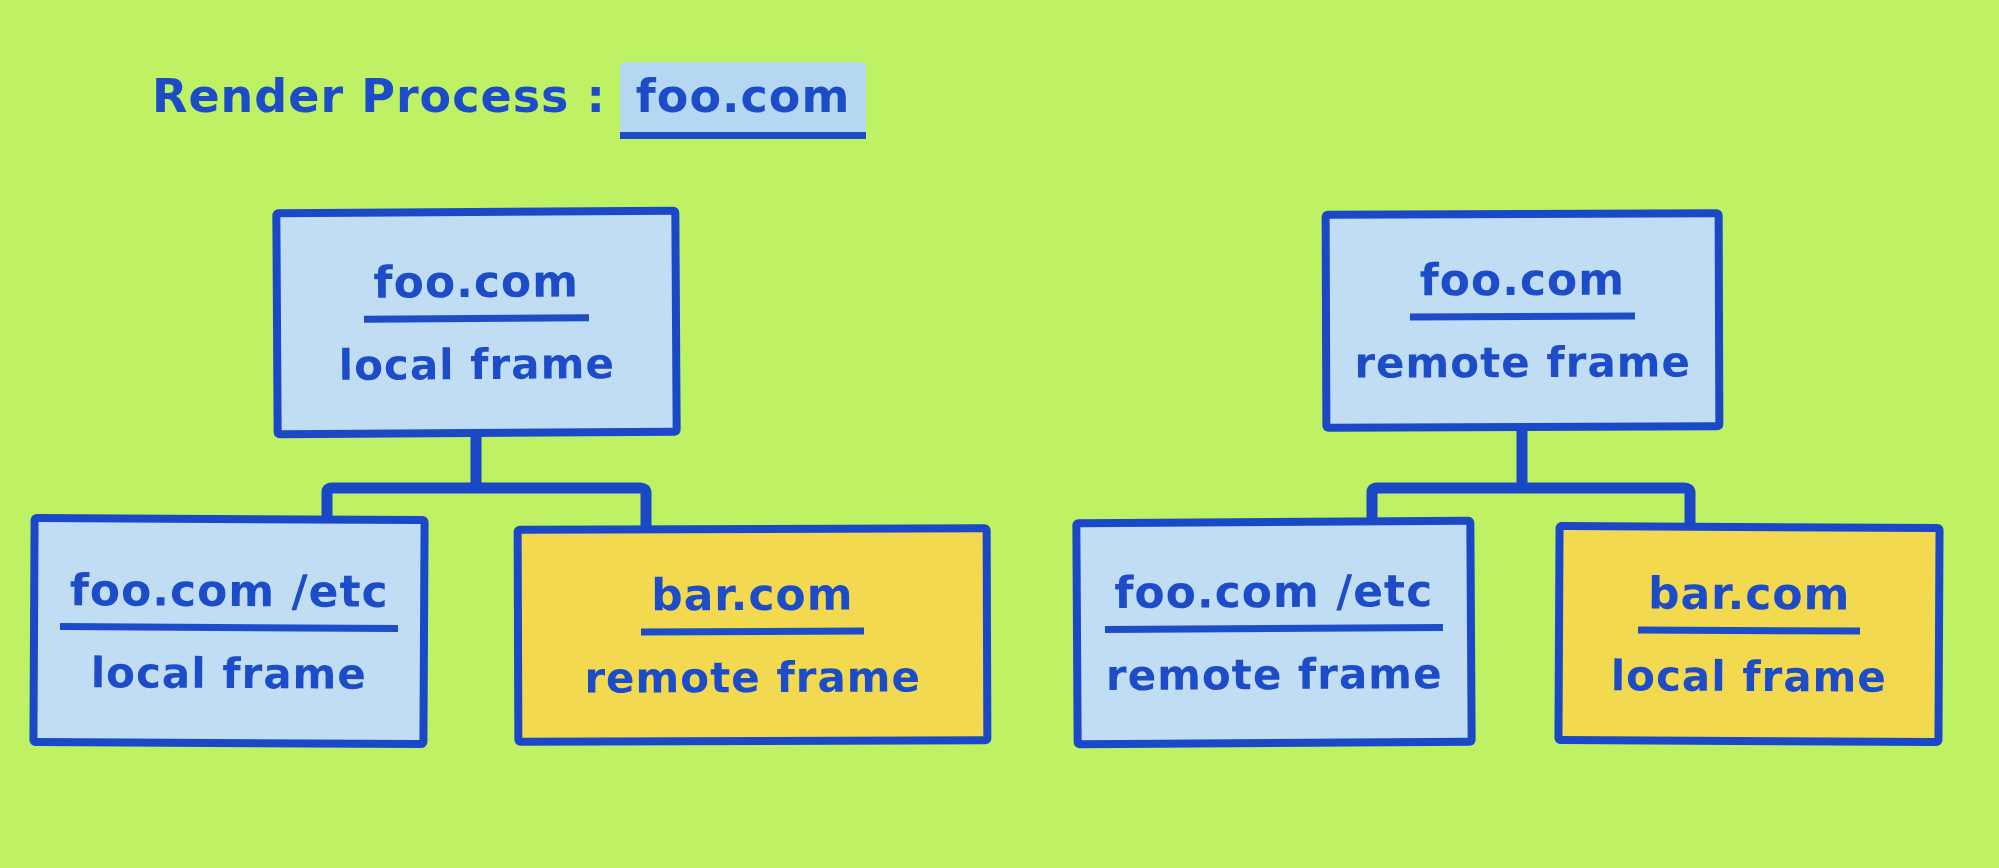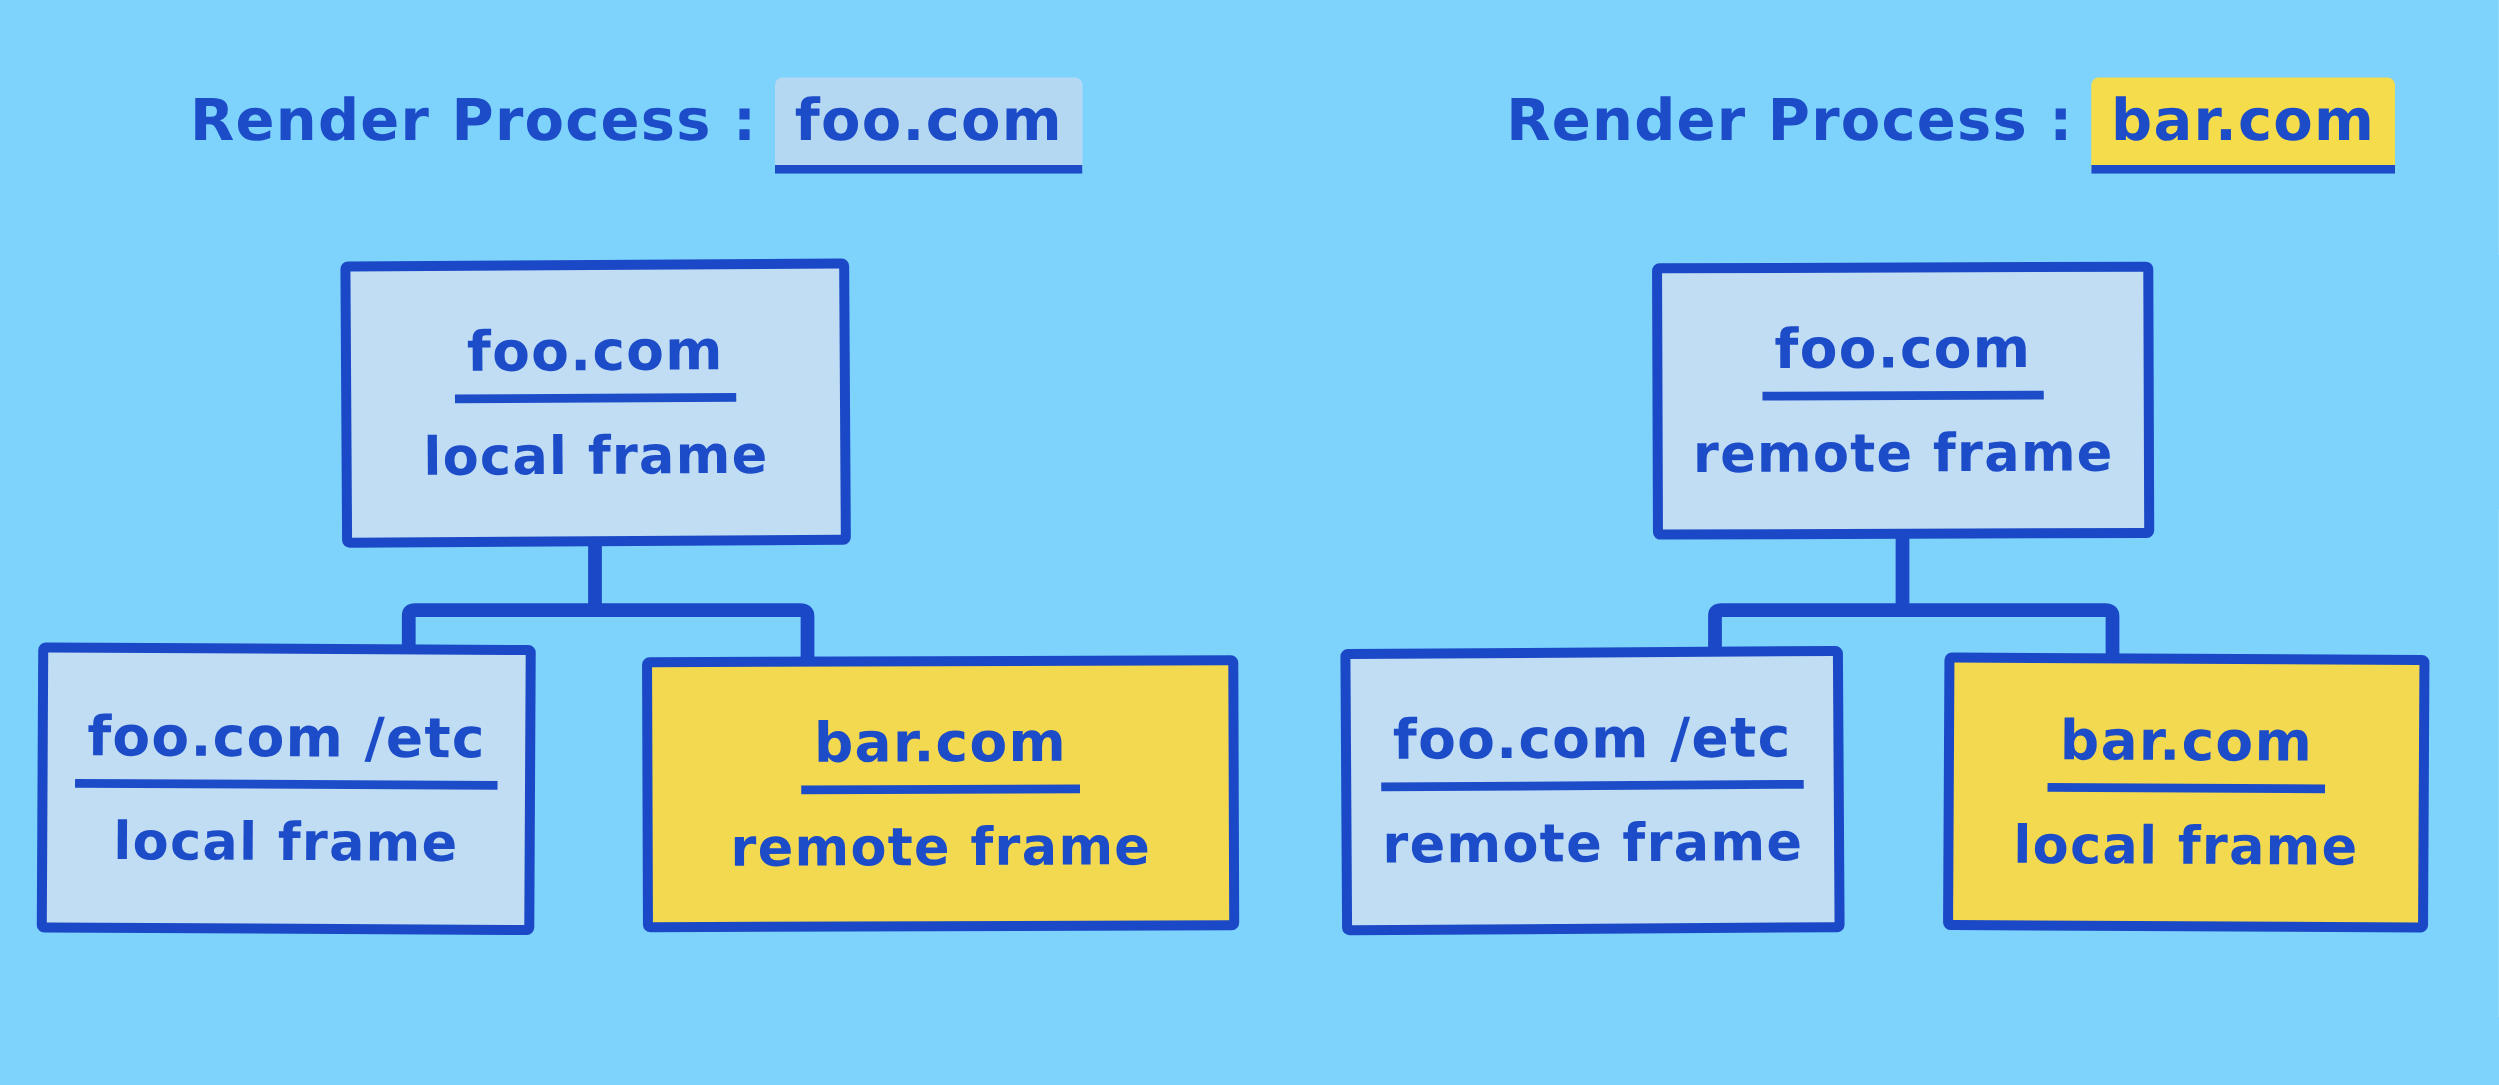--- a/index.html
+++ b/index.html
@@ -4,21 +4,21 @@
 <style>
   html, body { margin: 0; padding: 0; }
   body {
     background: #e9e8e6;
     font-family: "DejaVu Sans", sans-serif;
   }
   .stage {
     position: relative;
     width: 1999px;
     height: 868px;
-    background: #7dd3fc;
+    background: #bef264;
     overflow: hidden;
     color: #1d4cc9;
   }
   .title {
     position: absolute;
     top: 58px;
     height: 76px;
     line-height: 76px;
     font-size: 46px;
     font-weight: bold;
@@ -103,23 +103,20 @@
   <div class="box box-blue r2" style="left:30px; top:515px; width:398px; height:232px;">
     <div class="domain">foo.com /etc</div>
     <div class="frame">local frame</div>
   </div>
 
   <div class="box box-yellow r3" style="left:514px; top:525px; width:477px; height:220px;">
     <div class="domain">bar.com</div>
     <div class="frame">remote frame</div>
   </div>
 
-  <div class="title" style="left:1205px;">
-    <span class="prefix">Render Process :</span><span class="domain-hl hl-yellow">bar.com</span>
-  </div>
 
   <div class="box box-blue r3" style="left:1322px; top:210px; width:401px; height:221px;">
     <div class="domain">foo.com</div>
     <div class="frame">remote frame</div>
   </div>
 
   <div class="box box-blue r1" style="left:1073px; top:518px; width:402px; height:229px;">
     <div class="domain">foo.com /etc</div>
     <div class="frame">remote frame</div>
   </div>

